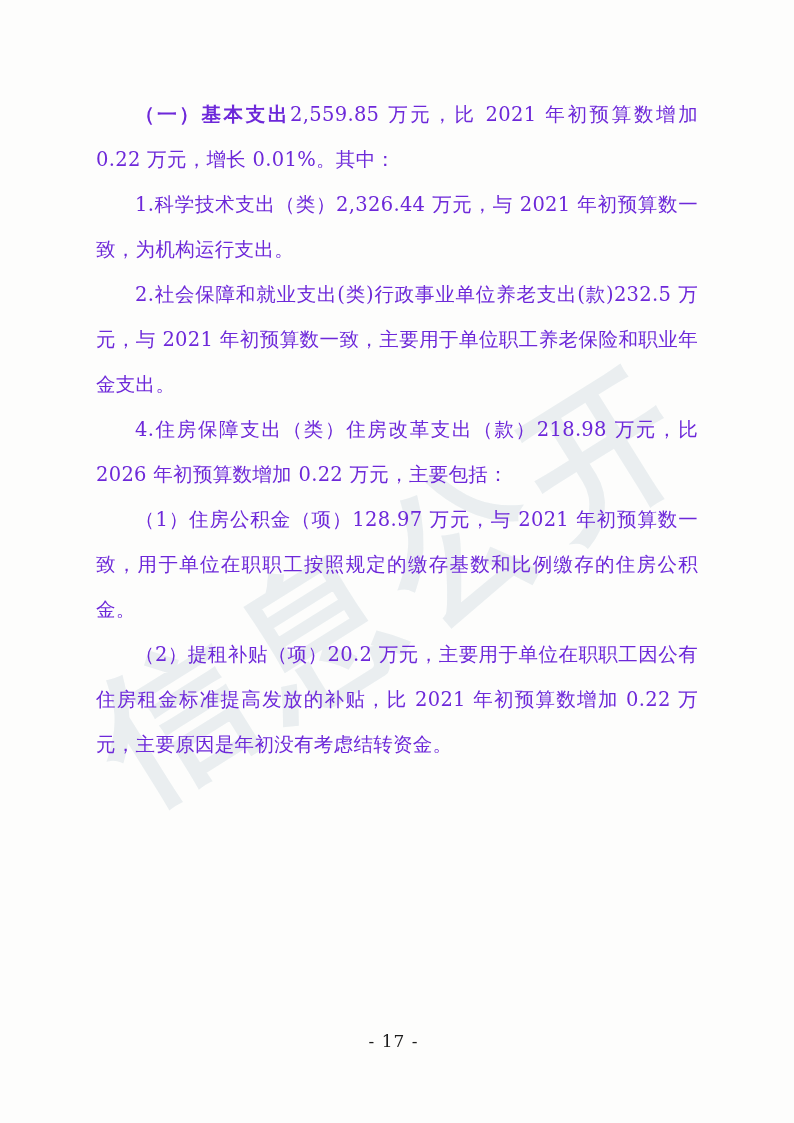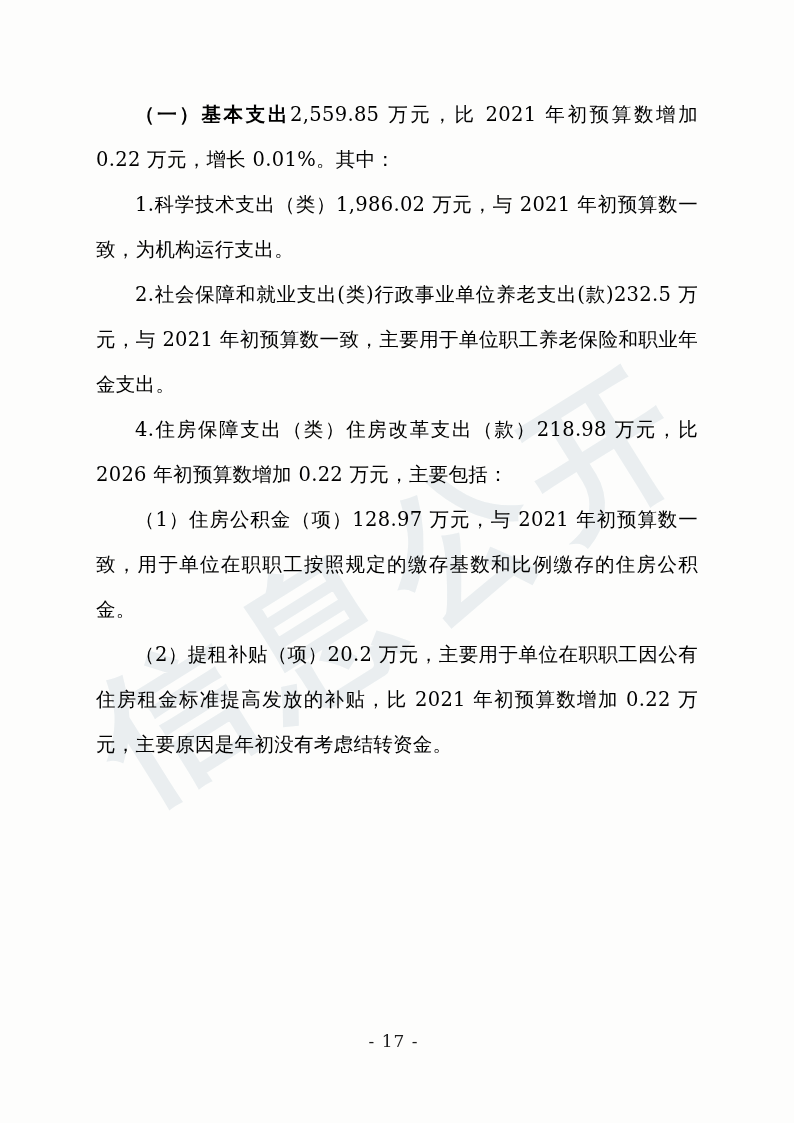--- a/index.html
+++ b/index.html
@@ -37,21 +37,21 @@
   }
   .content {
     position: relative;
     z-index: 2;
     padding: 92px 96px 0 96px;
   }
   p.para {
     margin: 0 0 0 0;
     font-size: 19.5px;
     line-height: 45px;
-    color: #000000;
+    color: #6d28d9;
     text-align: justify;
     text-justify: inter-ideograph;
     letter-spacing: 0.3px;
     font-family: "DejaVu Serif", "Liberation Serif", serif;
   }
   p.para.indent {
     text-indent: 2em;
   }
   .bold {
     font-weight: 700;
@@ -73,21 +73,21 @@
 <body>
 
 <div class="page">
 
   <div class="watermark">信息公开</div>
 
   <div class="content">
 
     <p class="para indent"><span class="bold">（一）基本支出</span><span>2,559.85 万元，比 2021 年初预算数增加 0.22 万元，增长 0.01%。其中：</span></p>
 
-    <p class="para indent"><span>1.科学技术支出（类）1,986.02 万元，与 2021 年初预算数一致，为机构运行支出。</span></p>
+    <p class="para indent"><span>1.科学技术支出（类）2,326.44 万元，与 2021 年初预算数一致，为机构运行支出。</span></p>
 
     <p class="para indent"><span>2.社会保障和就业支出(类)行政事业单位养老支出(款)232.5 万元，与 2021 年初预算数一致，主要用于单位职工养老保险和职业年金支出。</span></p>
 
 
     <p class="para indent"><span>4.住房保障支出（类）住房改革支出（款）218.98 万元，比 2026 年初预算数增加 0.22 万元，主要包括：</span></p>
 
     <p class="para indent"><span>（1）住房公积金（项）128.97 万元，与 2021 年初预算数一致，用于单位在职职工按照规定的缴存基数和比例缴存的住房公积金。</span></p>
 
     <p class="para indent"><span>（2）提租补贴（项）20.2 万元，主要用于单位在职职工因公有住房租金标准提高发放的补贴，比 2021 年初预算数增加 0.22 万元，主要原因是年初没有考虑结转资金。</span></p>
 

